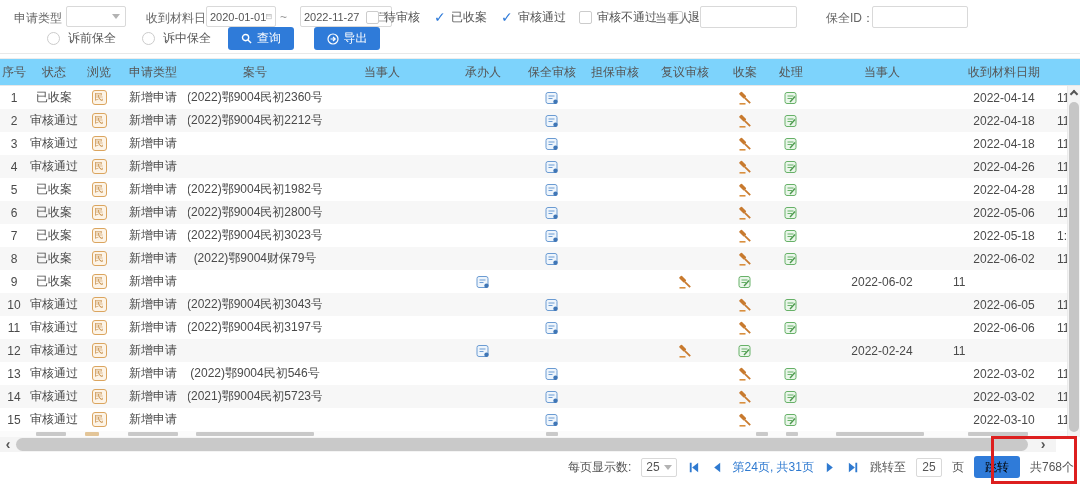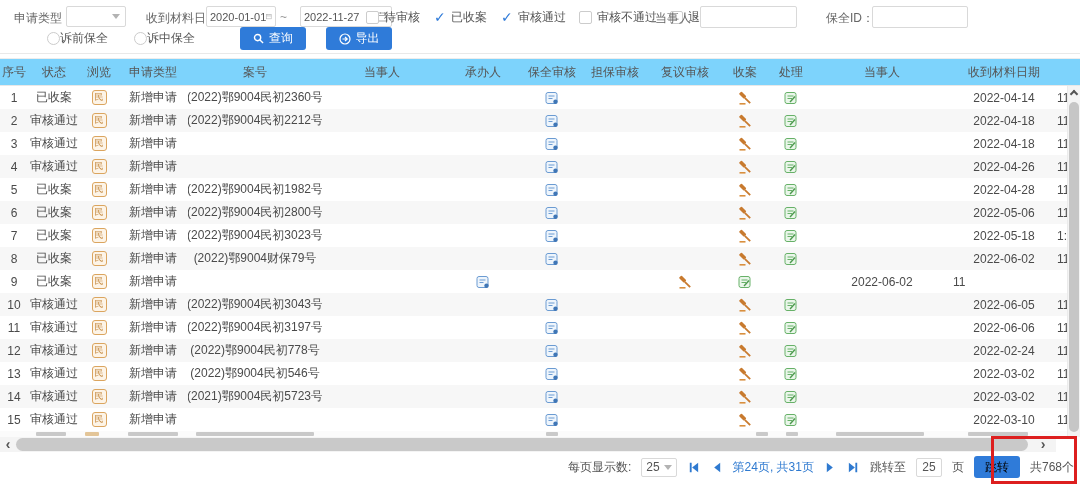--- a/index.html
+++ b/index.html
@@ -17,23 +17,23 @@
   .date-box { position:absolute; top:0; height:21px; border:1px solid #d9d9d9; border-radius:2px; background:#fff; display:flex; align-items:center; justify-content:space-between; padding:8px 3px; color:#555; font-size:11px; white-space:nowrap; }
   .tilde { position:absolute; top:4px; color:#999; }
   .cb-group { position:absolute; left:352px; top:3px; display:flex; align-items:center; gap:13px; }
   .cb-item { display:inline-flex; align-items:center; gap:5px; white-space:nowrap; }
   .cb-box { width:13px; height:13px; border:1px solid #ccc; border-radius:2px; background:#fff; position:relative; }
   .cb-box.checked { border-color:transparent; background:transparent; }
   .cb-box.checked::after { content:"✓"; position:absolute; left:0; top:-3px; color:#2f7bd9; font-size:14px; font-weight:bold; }
   .cb-label { color:#555; }
   .txt-input { position:absolute; top:0; height:22px; border:1px solid #d9d9d9; border-radius:2px; background:#fff; font-size:12px; padding:0 4px; color:#333; outline:none; }
   .radio-group { position:absolute; left:47px; top:3px; display:flex; align-items:center; gap:26px; }
-  .radio-item { display:inline-flex; align-items:center; gap:0; white-space:nowrap; }
+  .radio-item { display:inline-flex; align-items:center; gap:8px; white-space:nowrap; }
   .radio-circle { width:13px; height:13px; border:1px solid #ccc; border-radius:50%; background:#fff; }
-  .btn { position:absolute; top:0; height:23px; background:#2f7bd9; color:#fff; border:none; border-radius:3px; font-size:12px; display:inline-flex; align-items:center; justify-content:center; gap:5px; cursor:pointer; font-family:inherit;margin-left:12px; }
+  .btn { position:absolute; top:0; height:23px; background:#2f7bd9; color:#fff; border:none; border-radius:3px; font-size:12px; display:inline-flex; align-items:center; justify-content:center; gap:5px; cursor:pointer; font-family:inherit; }
   .btn svg { display:block; }
 
   
   .grid-cols { display:grid; grid-template-columns:28px 52px 38px 70px 134px 120px 82px 56px 70px 70px 50px 42px 140px 104px 24px; }
   .thead { position:absolute; left:0; top:58px; width:1080px; height:28px; background:#7dd3fc; border-top:1px solid #ededed; border-bottom:1px solid #e8e8e8; }
   .th { font-size:12px; color:#555; display:flex; align-items:center; justify-content:center; height:26px; white-space:nowrap; overflow:hidden; }
   .tbody { position:absolute; left:0; top:86px; width:1080px; }
   .tr { height:23px; background:#fff; }
   .tr.striped { background:#f7f7f7; }
   .td { font-size:12px; color:#4a4a4a; display:flex; align-items:center; justify-content:center; height:23px; white-space:nowrap; overflow:hidden; }
@@ -690,21 +690,20 @@
   </div>
       <div class="tr grid-cols striped">
     <div class="td">12</div>
     <div class="td">审核通过</div>
     <div class="td">
       <span class="browse-ic">
             <span class="browse-glyph">民</span>
           </span>
     </div>
     <div class="td">新增申请</div>
-    <div class="td">(2022)鄂9004民初778号</div>
     <div class="td"></div>
     <div class="td"></div>
     <div class="td">
       <span class="cell-ic">
             <svg width="14" height="14" viewBox="0 0 14 14">
               <rect x="1" y="1.5" width="11" height="11" rx="2" fill="#eef5fc" stroke="#6b9bd2"></rect>
               <line x1="3.5" y1="5" x2="9.5" y2="5" stroke="#6b9bd2"></line>
               <line x1="3.5" y1="7.5" x2="7.5" y2="7.5" stroke="#6b9bd2"></line>
               <circle cx="10.5" cy="10.8" r="2.2" fill="#3f76b6"></circle>
             </svg>

